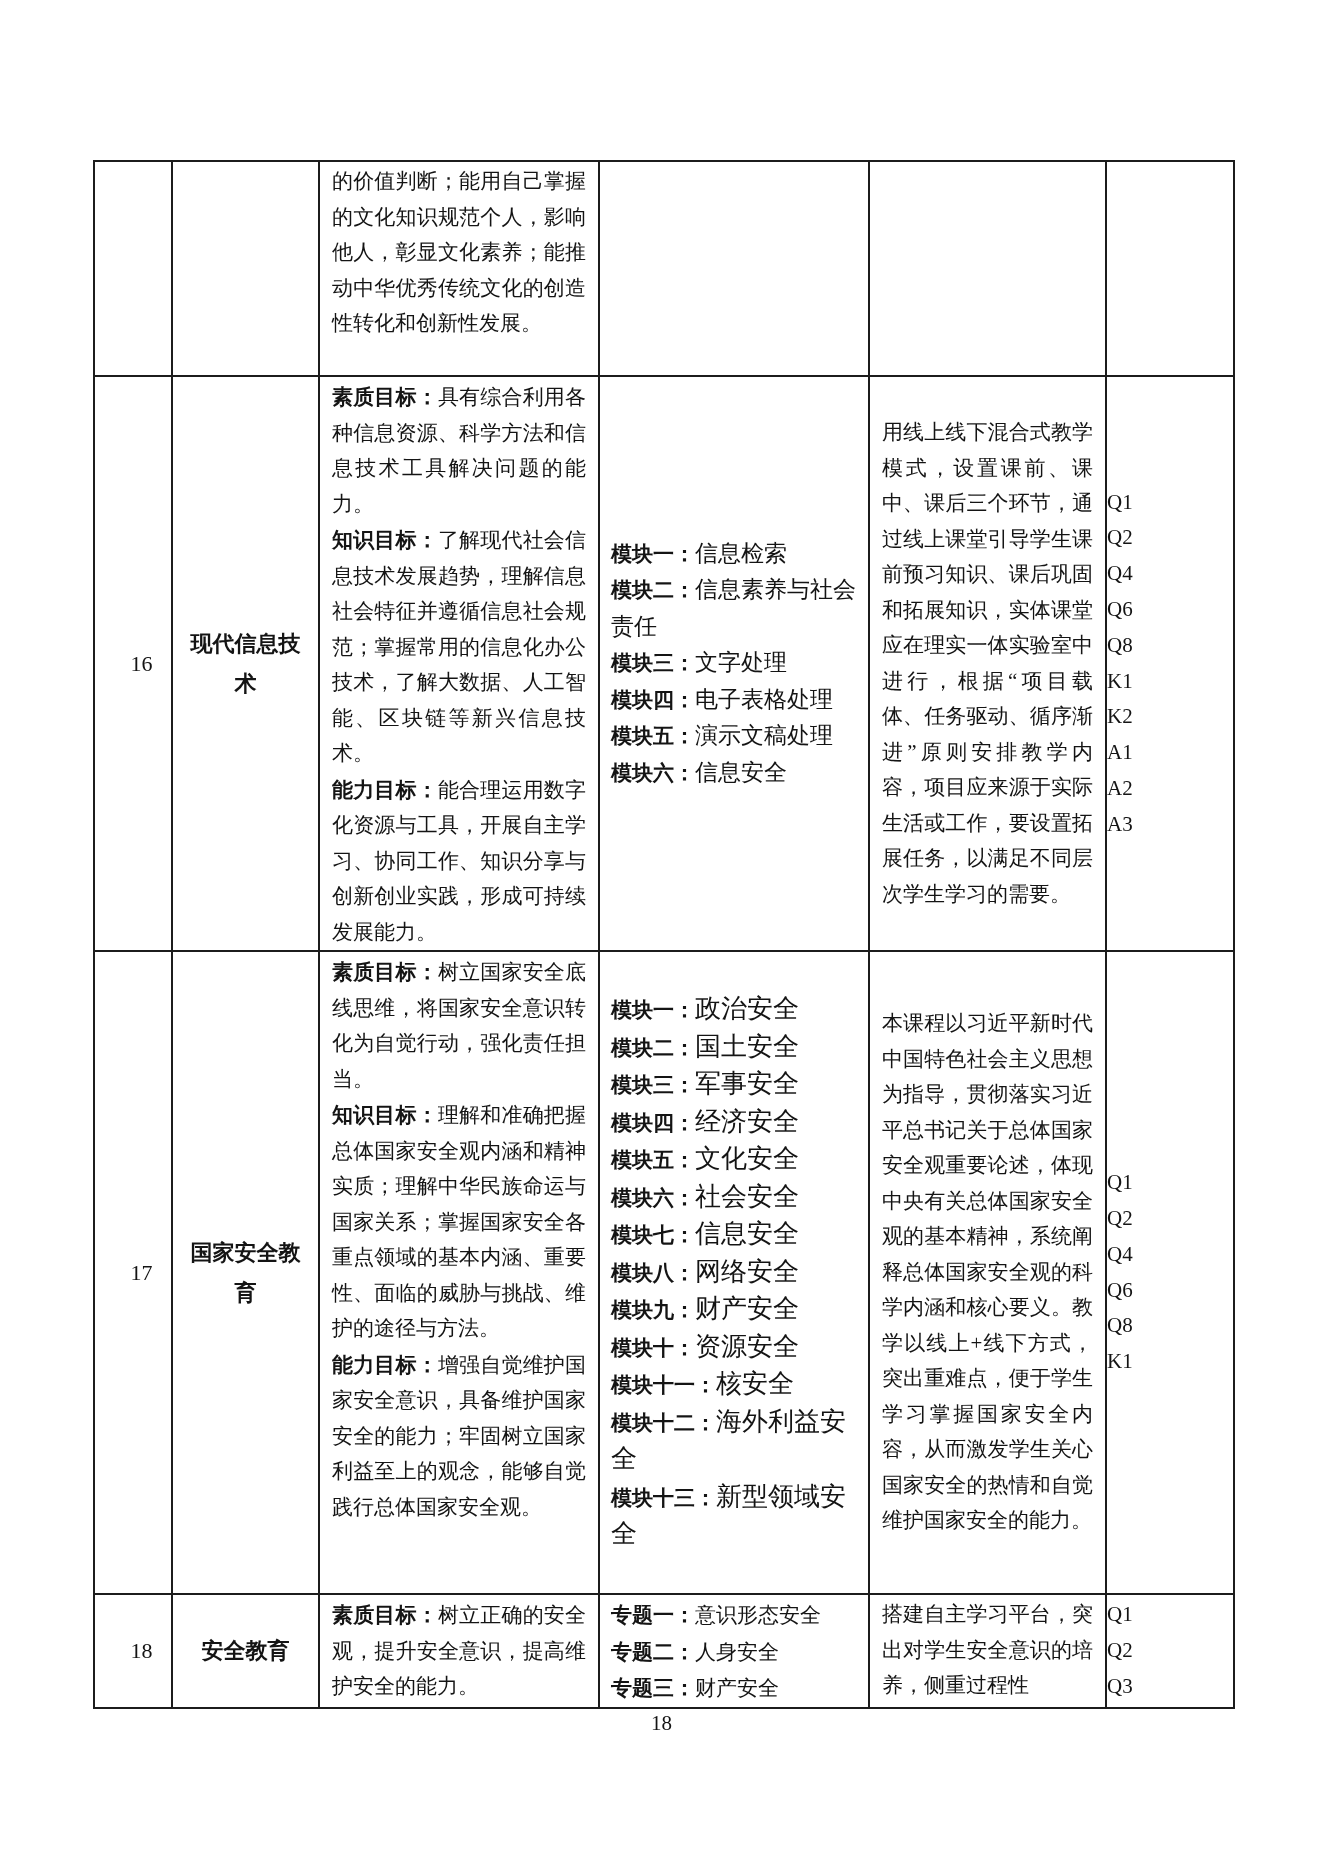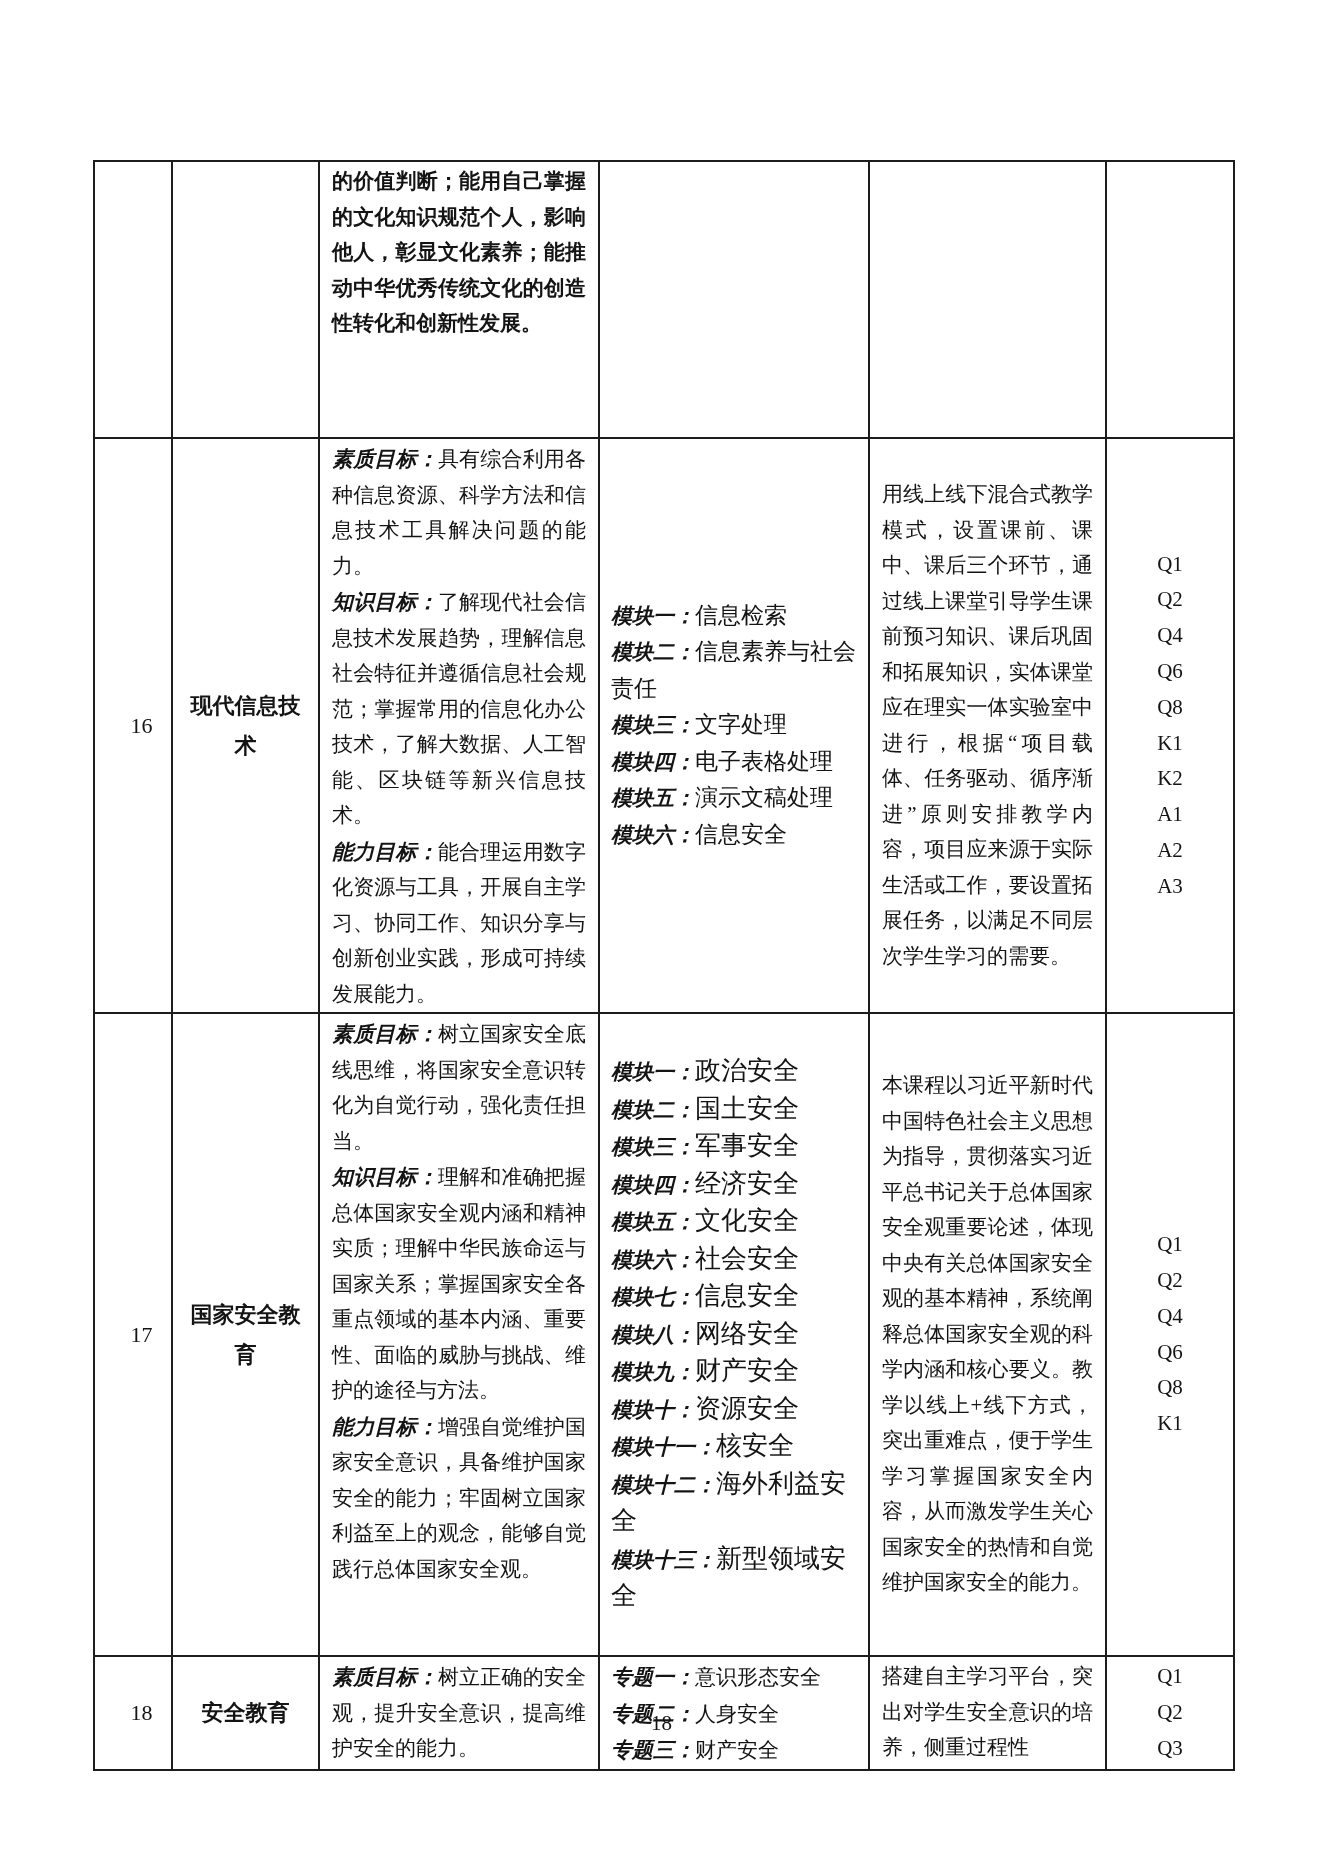--- a/index.html
+++ b/index.html
@@ -19,21 +19,21 @@
   }
   td {
     border:2px solid #1c1c1c;
     padding:0;
     vertical-align:middle;
     font-size:21px;
     line-height:35.5px;
     word-break:break-all;
     overflow:hidden;
   }
-  tr.r0 { height:277px;font-weight:bold; }
+  tr.r0 { height:215px; }
   tr.r1 { height:568px; }
   tr.r2 { height:643px; }
   tr.r3 { height:109px; }
 
   td.num { text-align:center; font-size:22px;padding-left:17px; }
   td.course {
     text-align:center;
     font-family:"Liberation Sans","DejaVu Sans",sans-serif;
     font-weight:700;
     font-size:22px;
@@ -42,31 +42,30 @@
     margin-top:26px;
   }
   td.goals {
     vertical-align:top;
     padding:2px 12px 0 12px;
     text-align:justify;
   }
   .lbl {
     font-family:"Liberation Sans","DejaVu Sans",sans-serif;
     font-weight:700;
-    font-style:italic;
   }
   td.modules { padding:0 8px 0 11px; text-align:left; }
   .module { text-align:left; }
   tr.r1 .module .val { font-size:23px; }
   tr.r2 .module .val { font-size:26px; }
   tr.r3 .module .val { font-size:21px; }
   tr.r3 td.modules { vertical-align:top; padding-top:2px; }
   td.teaching { padding:0 12px; text-align:justify;margin-left:16px; }
   tr.r3 td.teaching { vertical-align:top; padding-top:2px; }
-  td.codes { text-align:center; }
+  td.codes { }
   .code { display:block; line-height:35.8px; font-size:21px; }
   tr.r3 td.codes { vertical-align:top; padding-top:2px; }
 
   .page-footer {
     position:absolute;
     left:0; top:1711px;
     width:100%;
     text-align:center;
     font-size:21px;
   }

